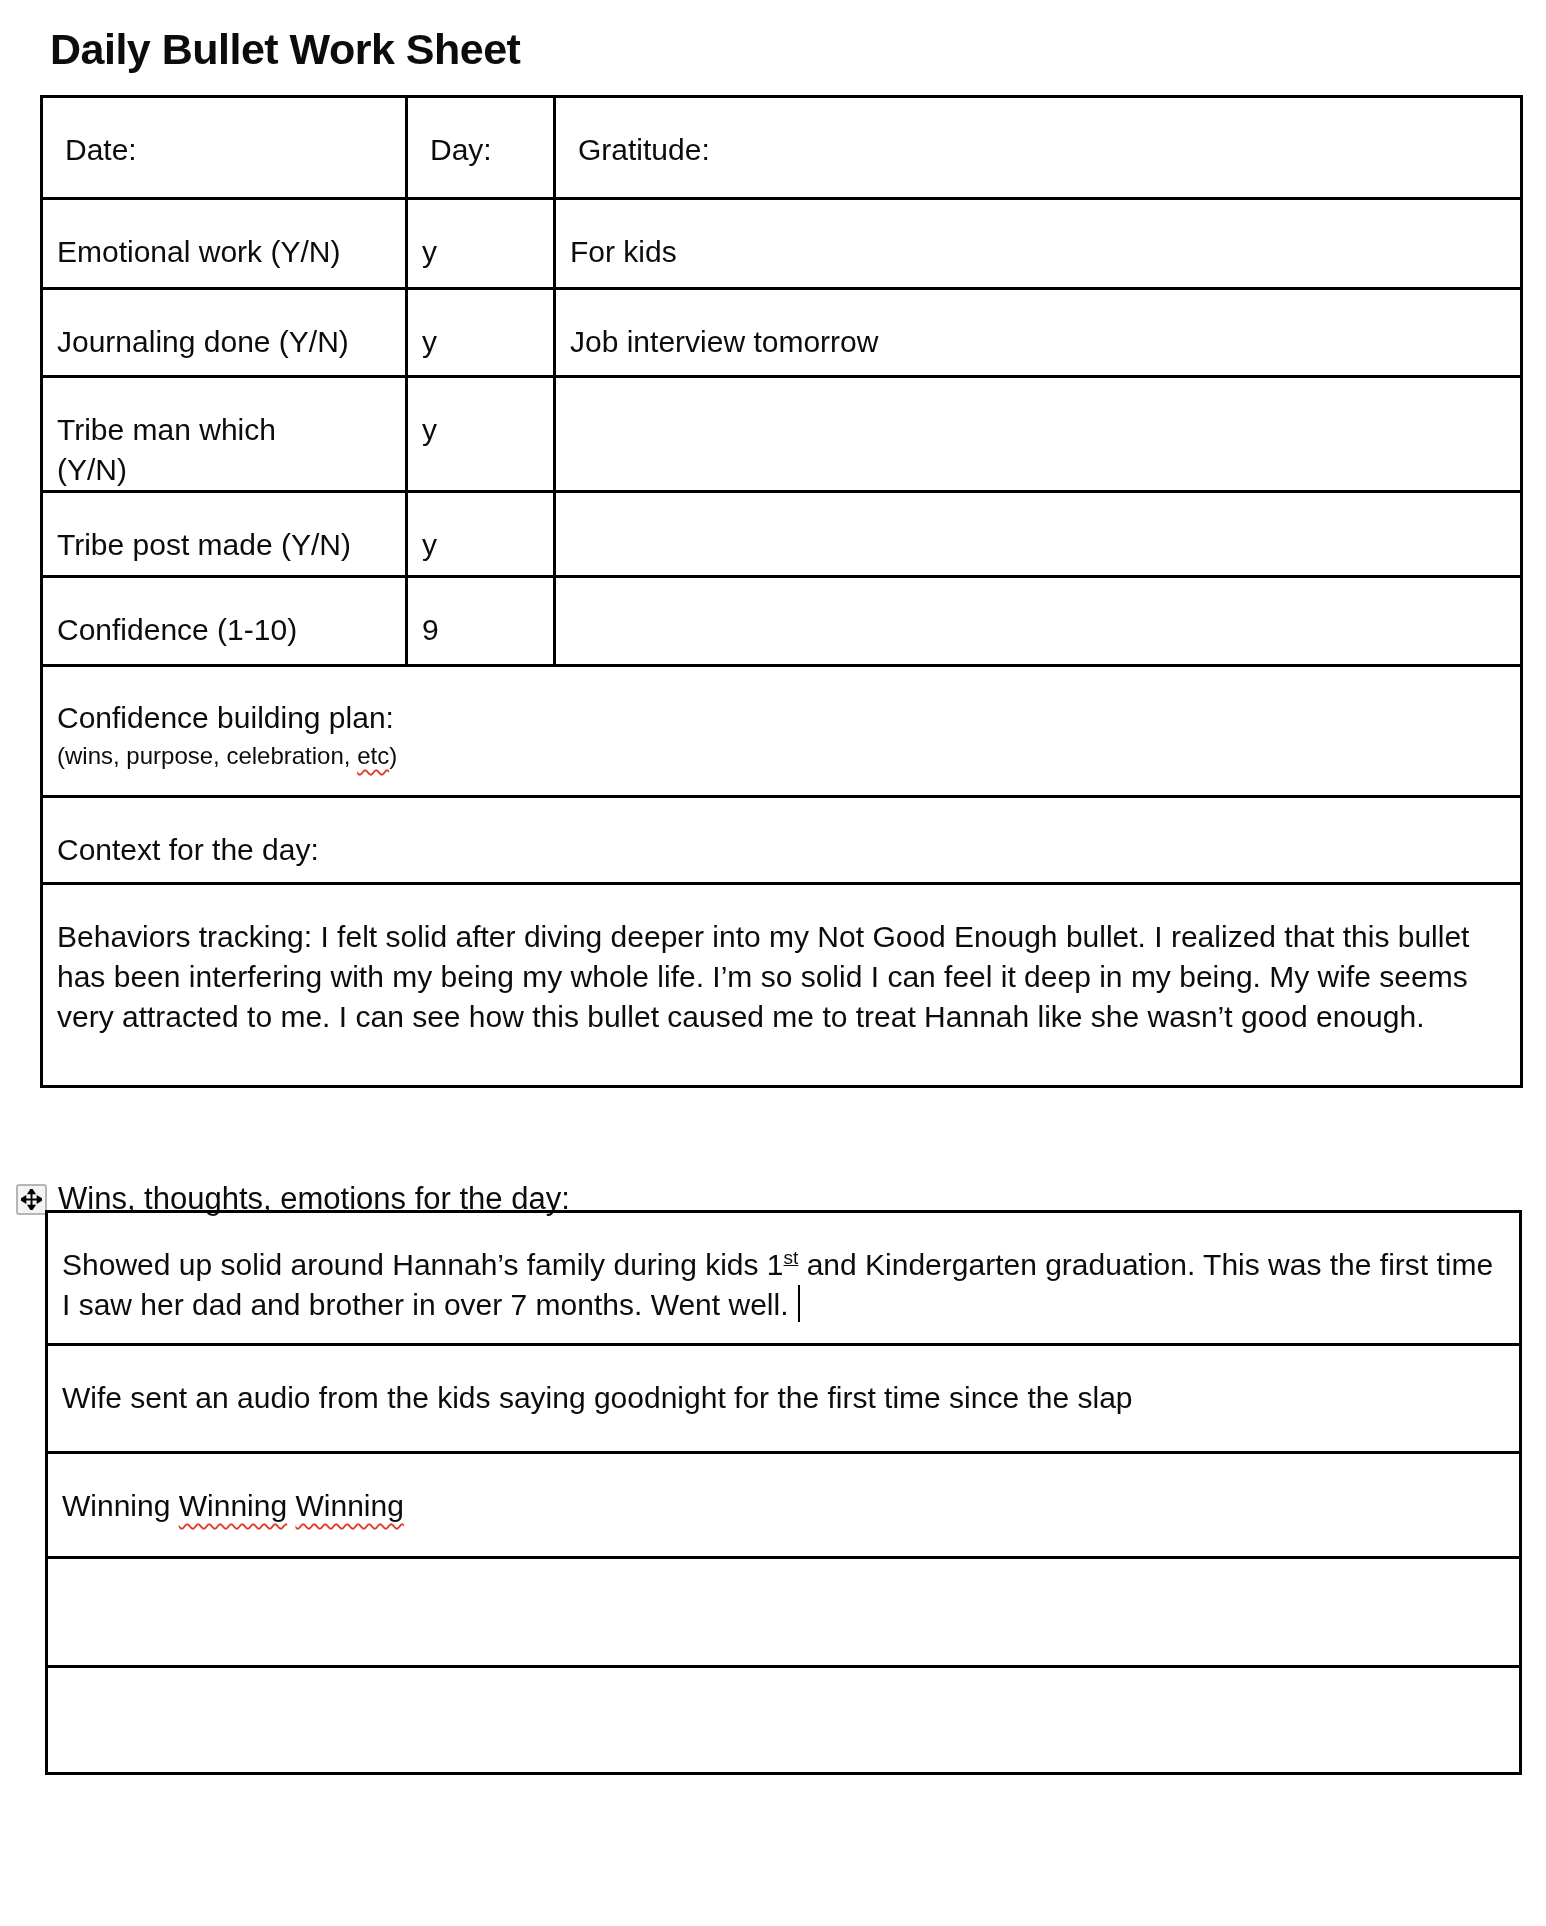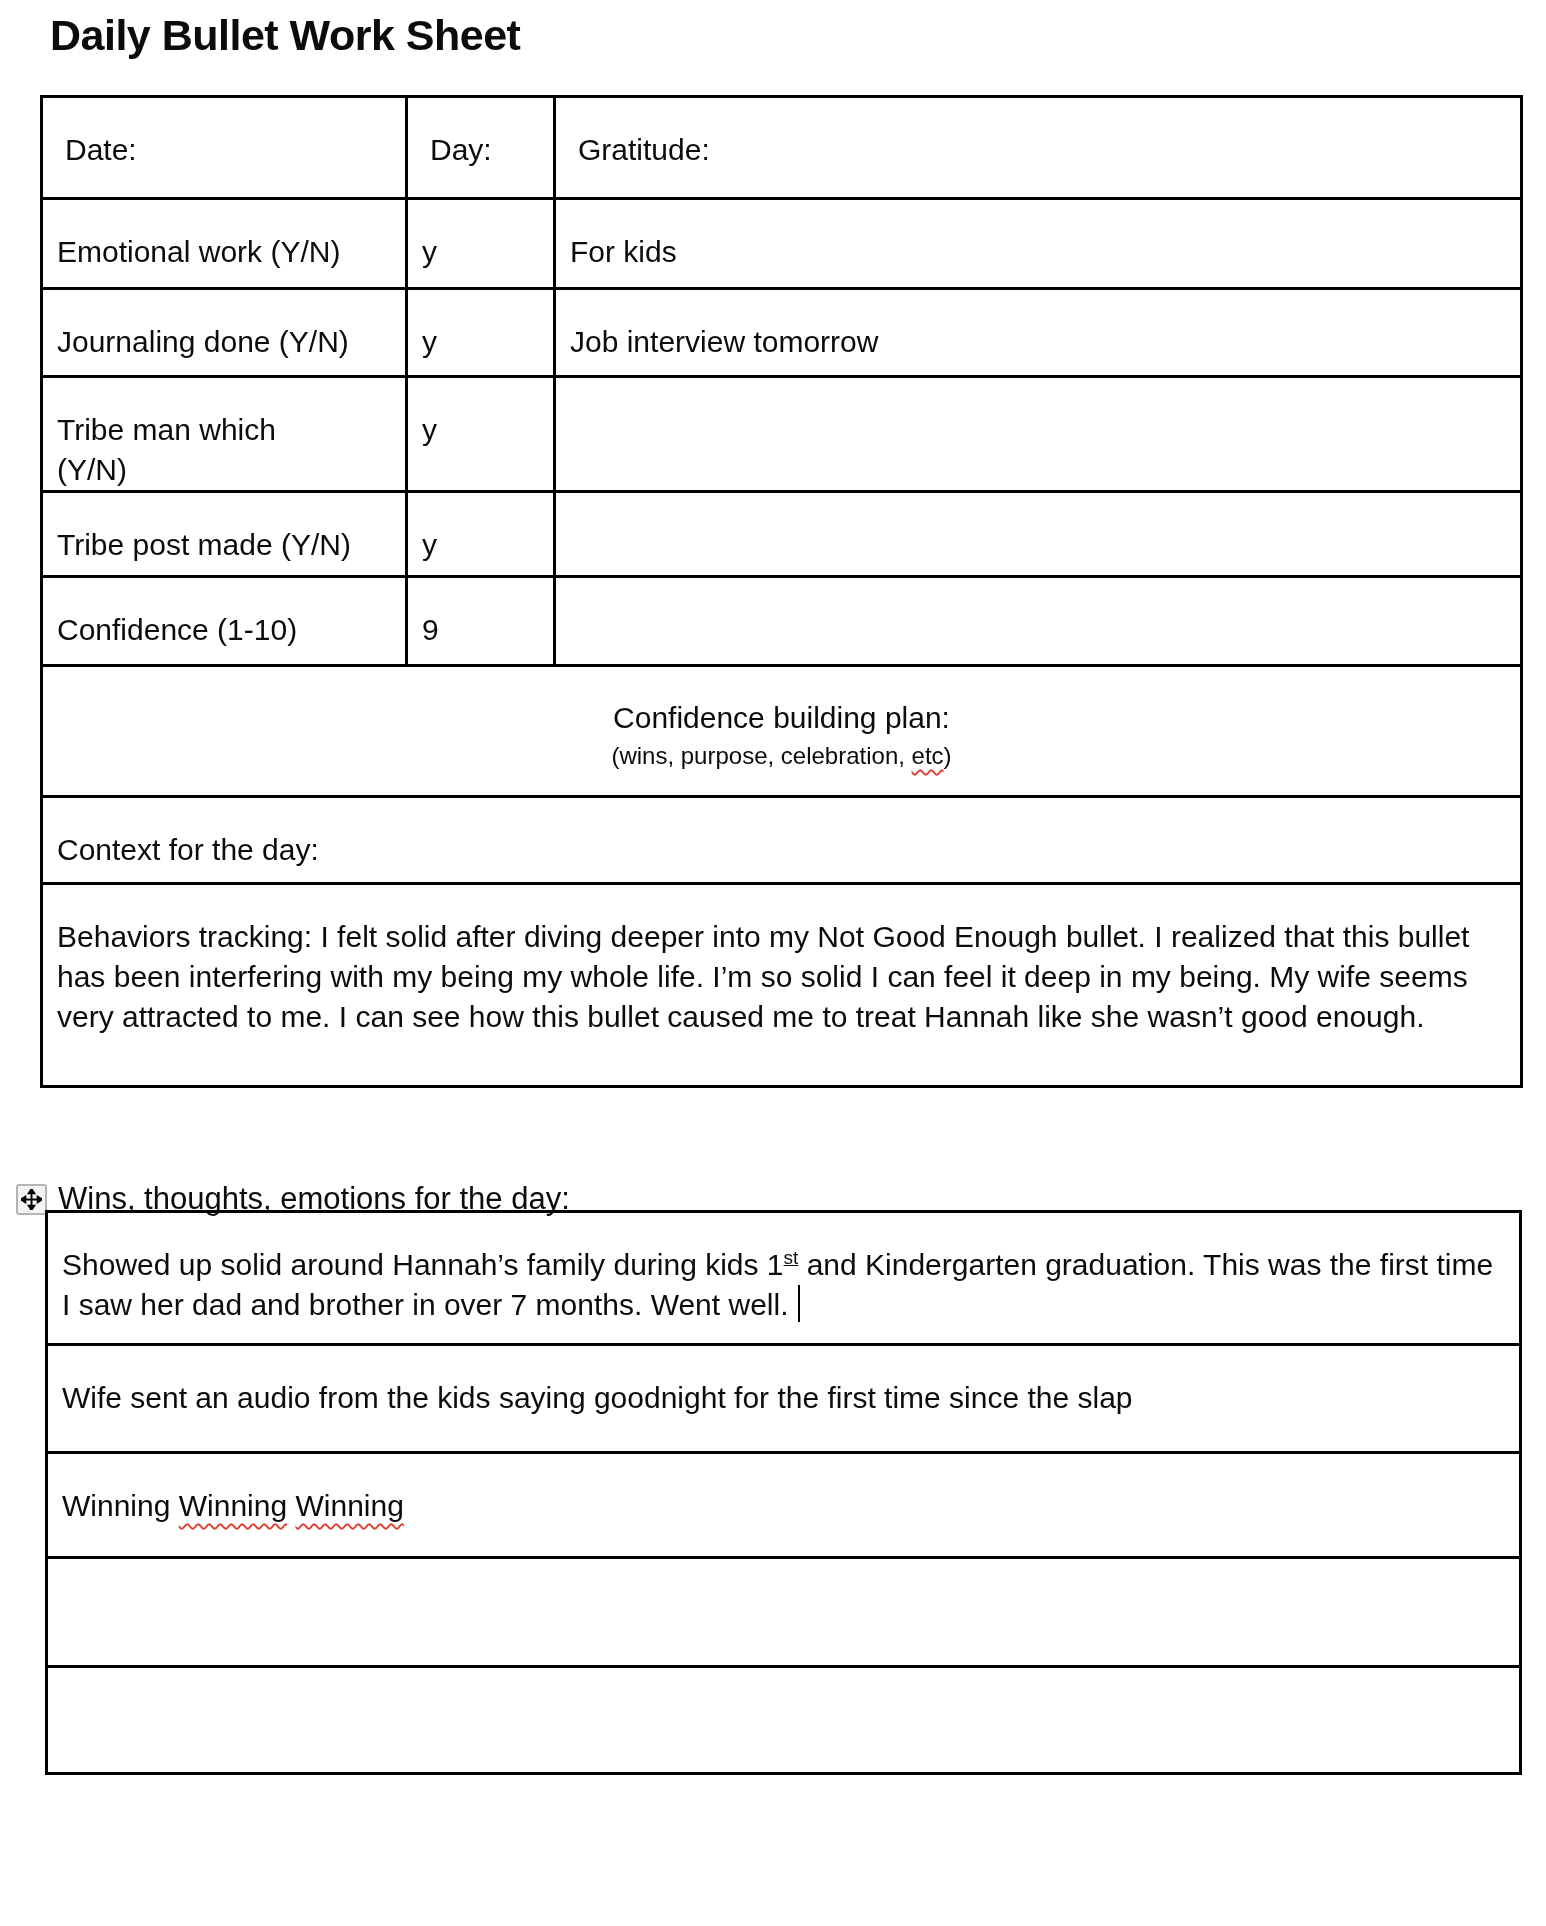--- a/index.html
+++ b/index.html
@@ -7,21 +7,21 @@
   body {
     width: 1546px; height: 1926px;
     background: #ffffff;
     position: relative;
     font-family: "Liberation Sans", "DejaVu Sans", sans-serif;
     color: #0c0c0c;
     overflow: hidden;
   }
   .doc-title {
     position: absolute;
-    left: 50px; top: 11px;
+    left: 50px; top: 25px;
     font-size: 43px;
     font-weight: bold;
     letter-spacing: -0.5px;
     white-space: nowrap;
   }
   table { border-collapse: collapse; table-layout: fixed; }
   td {
     border: 3px solid #000;
     vertical-align: top;
     padding: 32px 14px 0 14px;
@@ -33,21 +33,21 @@
   .t1 { position: absolute; left: 40px; top: 95px; width: 1480px; }
   .t1 col.c1 { width: 365px; }
   .t1 col.c2 { width: 148px; }
   .t1 col.c3 { width: 967px; }
   .t1 tr:nth-child(1) { height: 102px; }
   .t1 tr:nth-child(2) { height: 90px; }
   .t1 tr:nth-child(3) { height: 88px; }
   .t1 tr:nth-child(4) { height: 115px; }
   .t1 tr:nth-child(5) { height: 85px; }
   .t1 tr:nth-child(6) { height: 89px; }
-  .t1 tr:nth-child(7) { height: 131px; text-align: center; }
+  .t1 tr:nth-child(7) { height: 131px; }
   .t1 tr:nth-child(8) { height: 87px; }
   .t1 tr:nth-child(9) { height: 203px; }
   .t1 td.label { white-space: pre-wrap; }
   .t1 td.hdr { padding-left: 22px; }
   .plan-title { font-size: 30px; line-height: 38px; }
   .plan-sub { font-size: 24px; line-height: 30px; margin-top: 4px; }
   
   .sq {
     text-decoration: underline;
     text-decoration-style: wavy;

